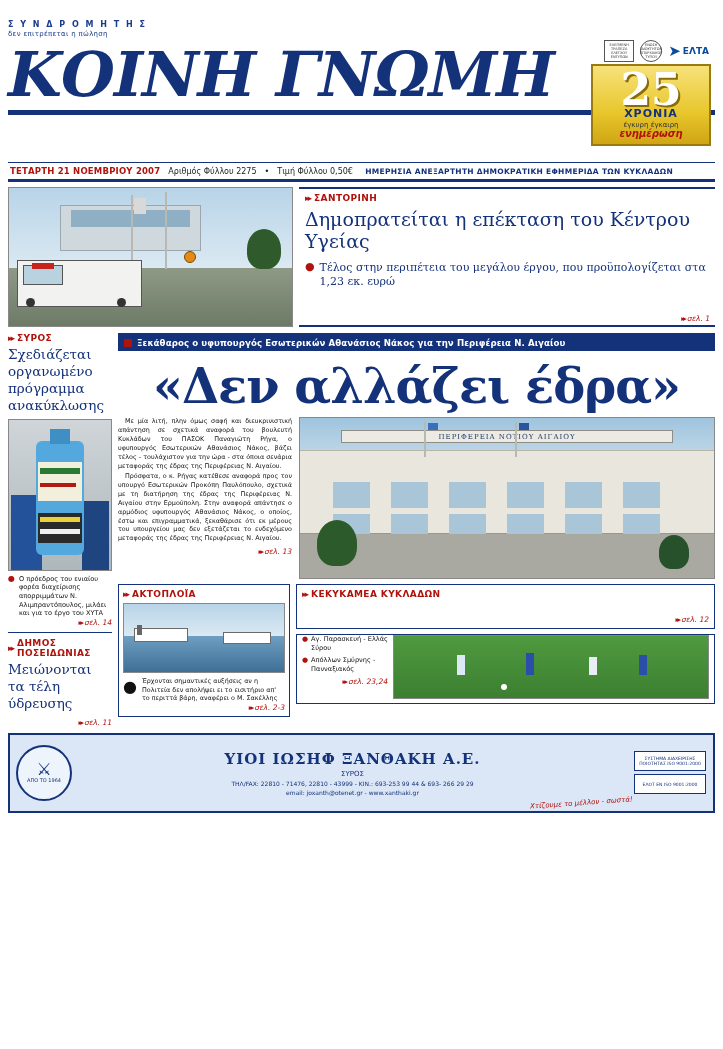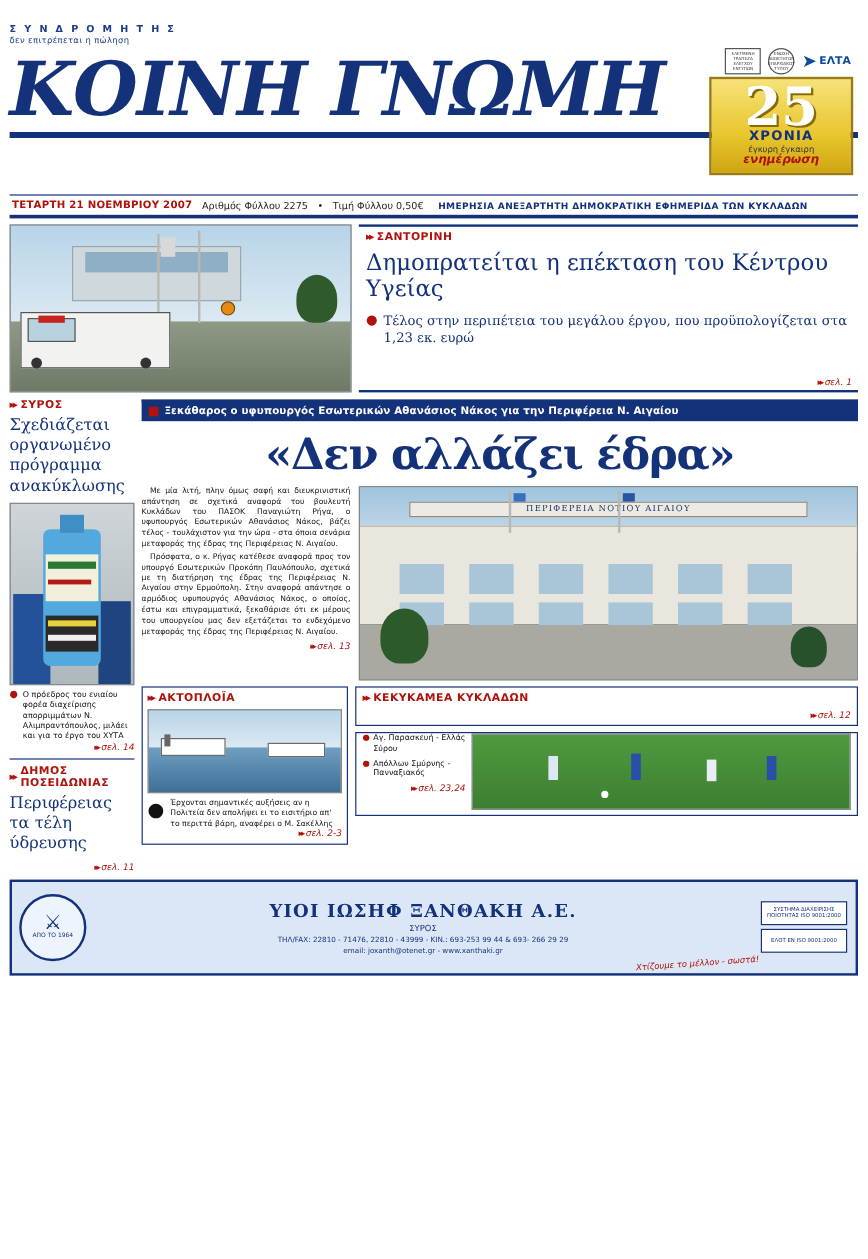--- a/index.html
+++ b/index.html
@@ -113,21 +113,21 @@
   .lc-rule { border-top: 1px solid #14327a; margin: 5px 0 0; }
 
   
   .bannerbar {
     background: #14327a; color: #fff; padding: 3px 6px; display: flex; align-items: center; gap: 5px;
     border-top: 2px solid #14327a;
   }
   .bannerbar .sq { width: 8px; height: 8px; background: #b0120c; display: inline-block; }
   .bannerbar .t { font-size: 8.6px; font-weight: bold; letter-spacing: 0.1px; }
   .bigquote {
-    font-family: "DejaVu Serif", serif; font-weight: bold; font-size: 36px; color: #14327a;
+    font-family: "DejaVu Serif", serif; font-weight: bold; font-size: 48px; color: #14327a;
     text-align: center; line-height: 1.05; margin: 10px 0 6px; letter-spacing: -1px;
   }
 
   .story { display: flex; gap: 7px; }
   .story .txt { width: 174px; font-size: 6.4px; line-height: 1.38; text-align: justify; color: #111; }
   .story .txt p { margin: 0 0 2px; text-indent: 7px; }
   .story-photo { flex: 1; height: 162px; border: 1px solid #888; }
 
   .bldg-sign {
     position: absolute; left: 10%; right: 10%; top: 12px; height: 13px; background: #eceae2;
@@ -294,21 +294,21 @@
           <span>σελ. 14</span>
         </div>
         <div class="lc-rule"></div>
       </div>
 
       <div style="margin-top:5px">
         <div class="kicker">
           <span class="arrows">▸▸</span>
           <span class="k-txt">ΔΗΜΟΣ ΠΟΣΕΙΔΩΝΙΑΣ</span>
         </div>
-        <div class="lc-head">Περιφέρειας τα τέλη ύδρευσης</div>
+        <div class="lc-head">Μειώνονται τα τέλη ύδρευσης</div>
         <div class="seepage" style="margin-top:6px">
           <span class="ar">▸▸</span>
           <span>σελ. 11</span>
         </div>
       </div>
     </div>
 
     <div class="centercol">
 
       <div class="bannerbar">
@@ -378,21 +378,21 @@
           </div>
         </div>
 
         <div class="br-right">
 
           <div class="box">
             <div class="kicker">
               <span class="arrows">▸▸</span>
               <span class="k-txt">ΚΕΚΥΚΑΜΕΑ ΚΥΚΛΑΔΩΝ</span>
             </div>
-            <div class="seepage" style="margin-top:4px">
+            <div class="seepage" style="margin-top:16px">
               <span class="ar">▸▸</span>
               <span>σελ. 12</span>
             </div>
           </div>
 
           <div style="border:1px solid #14327a; margin-top:5px; padding:0 0 4px;">
             <div style="padding:0 5px;">
               <div class="athl-body">
                 <div class="athl-list">
                   <div class="li">

